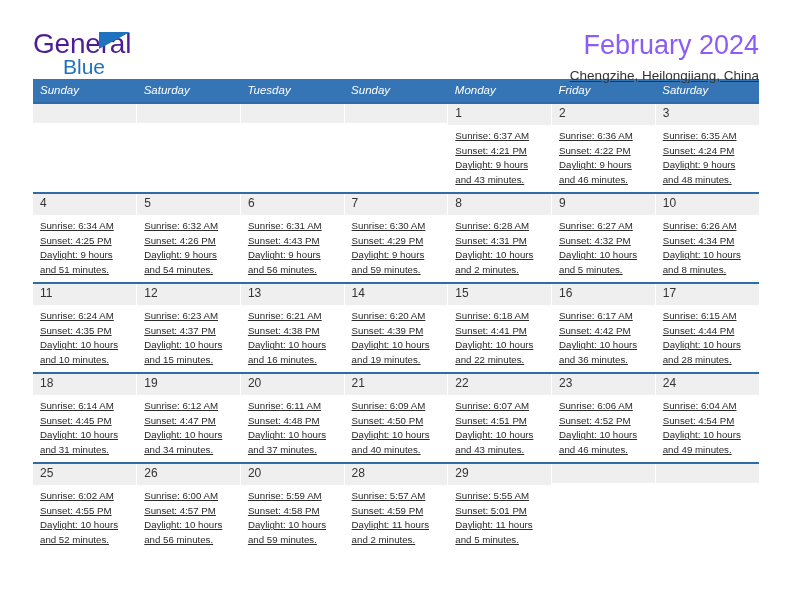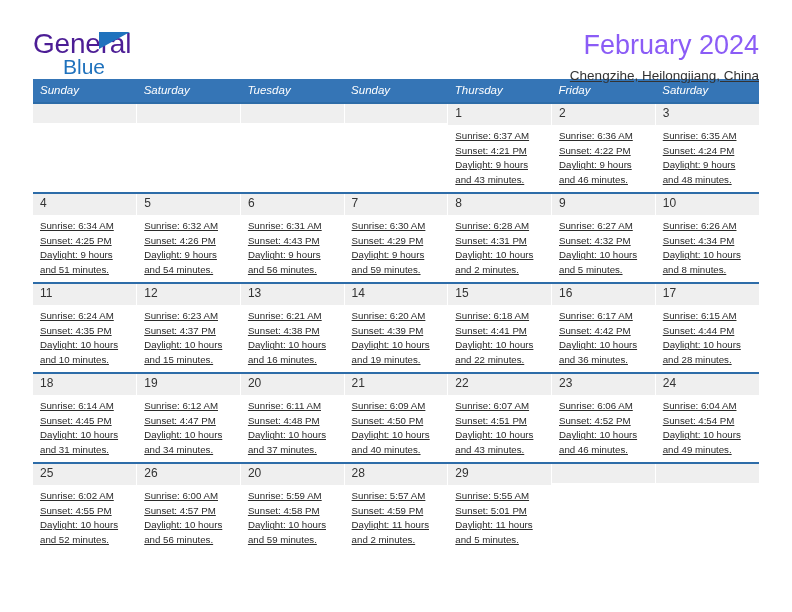--- a/index.html
+++ b/index.html
@@ -141,21 +141,21 @@
 
   </div>
 
   <table class="calendar">
     <thead>
       <tr id="thead-row">
           <th>Sunday</th>
           <th>Saturday</th>
           <th>Tuesday</th>
           <th>Sunday</th>
-          <th>Thursday</th>
+          <th>Monday</th>
           <th>Friday</th>
           <th>Saturday</th>
         </tr>
     </thead>
     <tbody id="tbody-weeks">
         <tr class="week">
           <td class="day-cell blank">
             <div class="daynum empty"></div>
             <div class="cellbody">
               <div></div>

